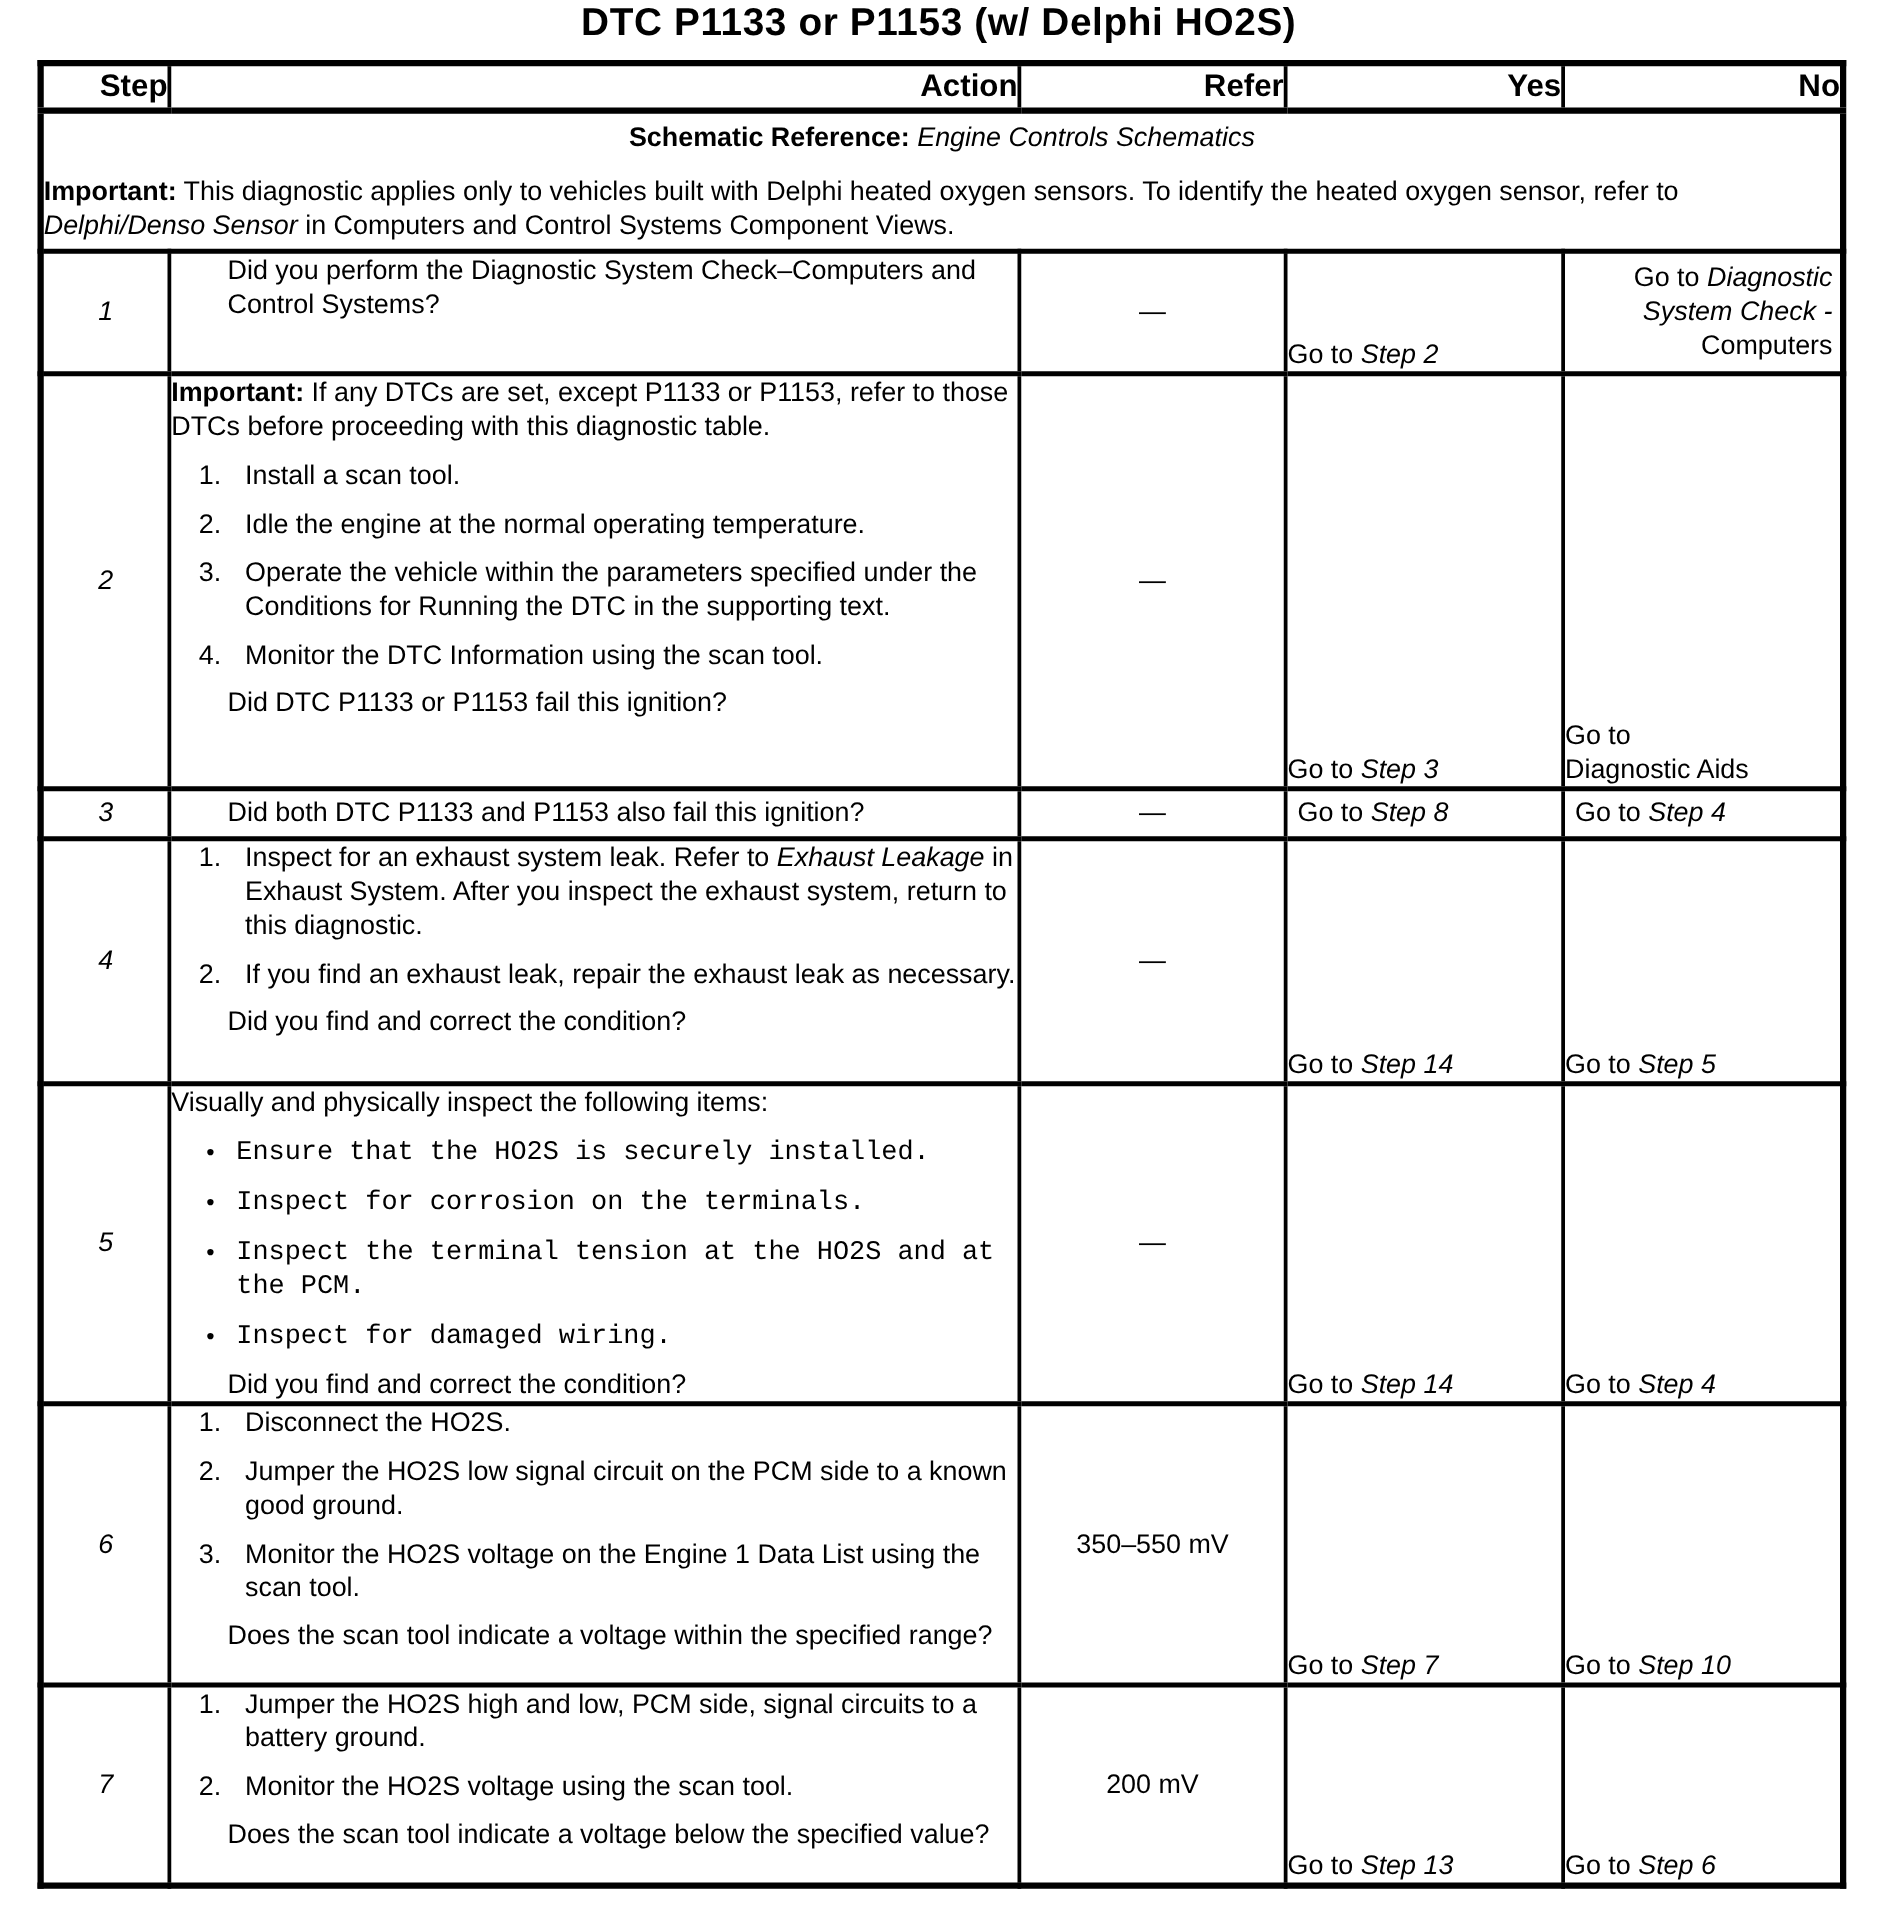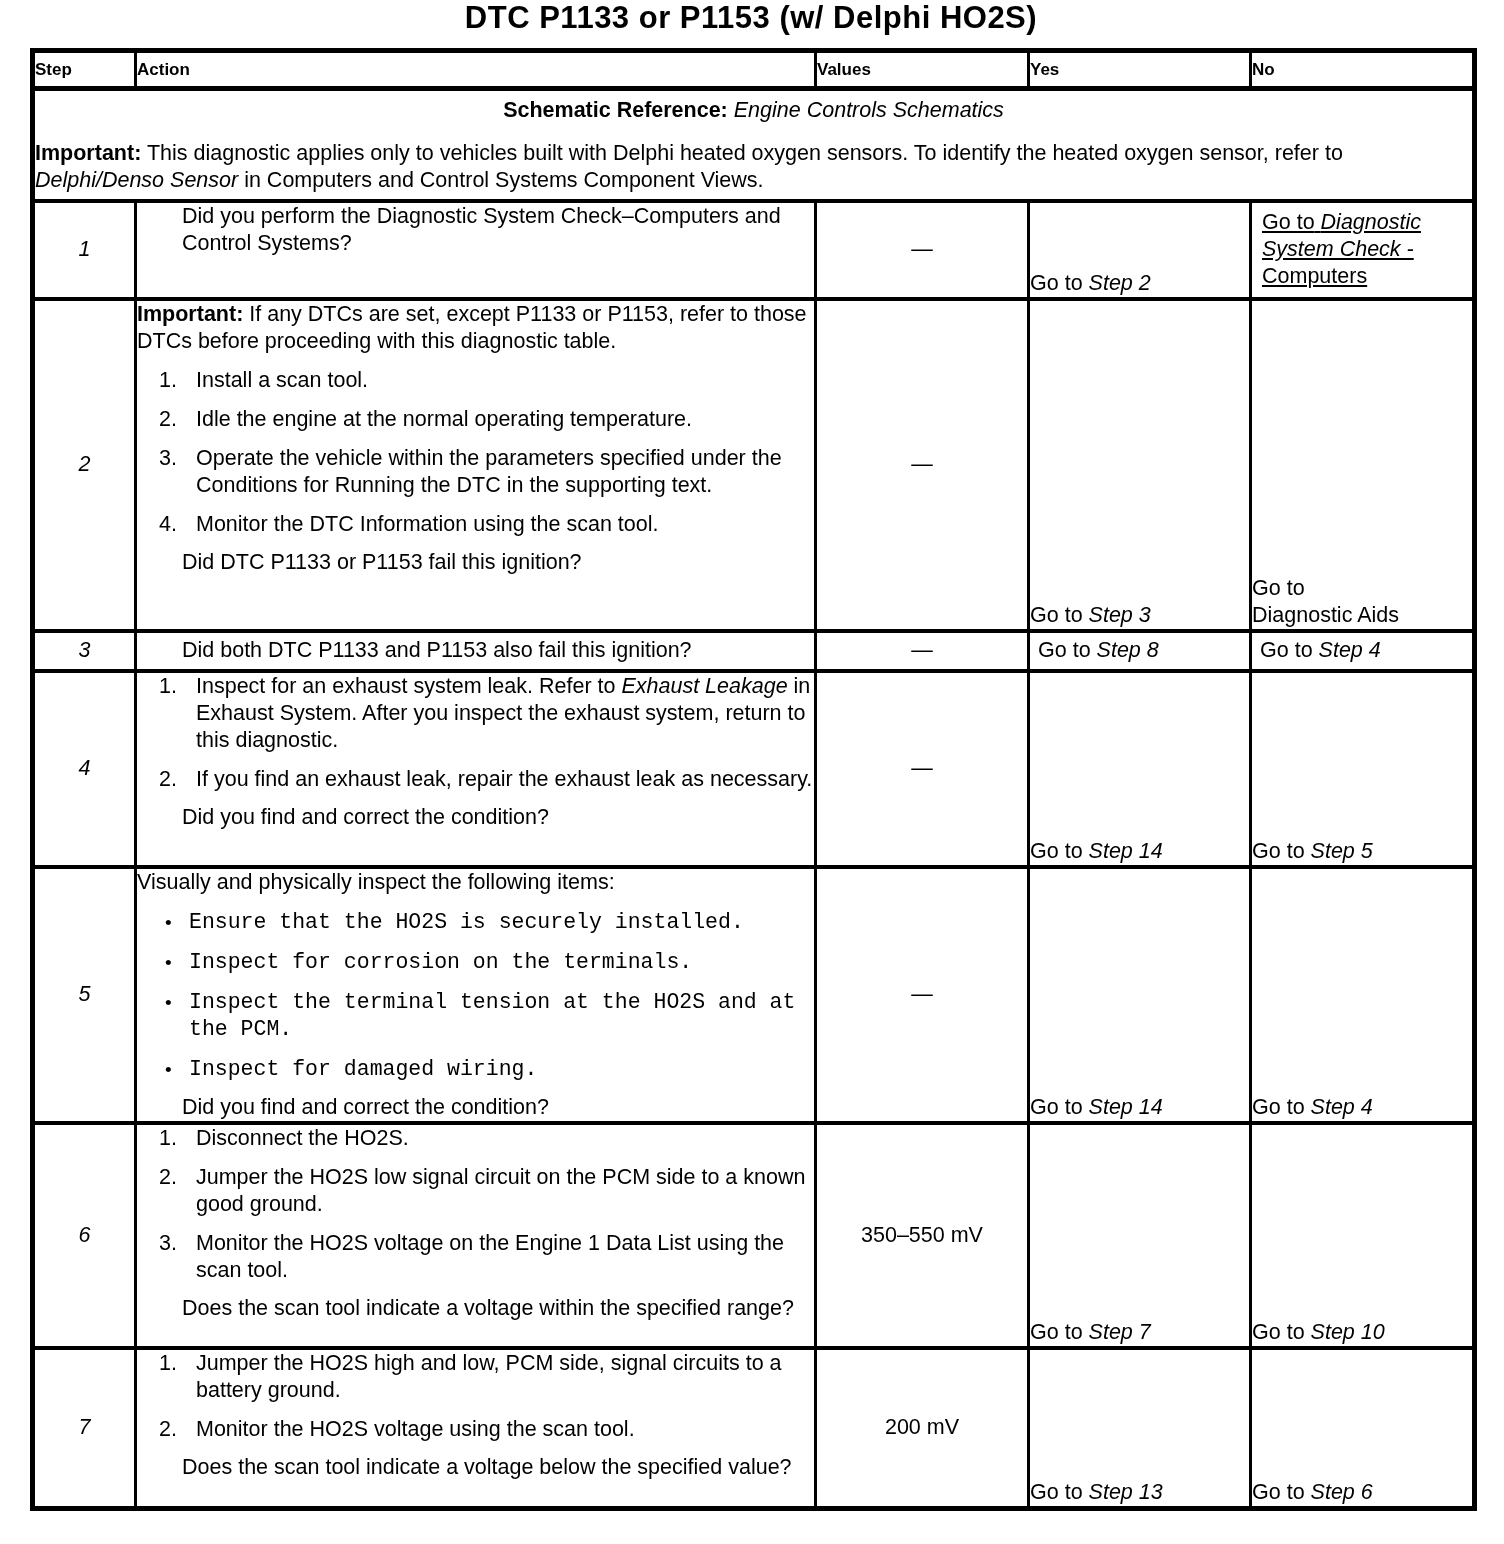--- a/index.html
+++ b/index.html
@@ -33,23 +33,23 @@
   table.dtc th, table.dtc td {
     border: 3px solid #000;
     border-top-width: 4px;
     border-bottom-width: 4px;
     padding: 0;
     font-size: 21.5px;
     line-height: 27px;
     overflow: hidden;
   }
   table.dtc th {
-    font-size: 17px;
+    font-size: 25px;
     font-weight: bold;
-    text-align: left;
+    text-align: right;
     vertical-align: middle;
     border-bottom-width: 5px;
   }
   td.preamble {
     vertical-align: top;
     padding: 8px 16px 12px 16px;
   }
   .preamble .sch-line { margin: 6px 0 0 0; text-align: center; }
   .preamble .imp-line { margin: 16px 0 0 0; }
   td.step-cell {
@@ -67,23 +67,22 @@
     vertical-align: middle;
     padding: 0 6px;
   }
   td.yn-cell {
     text-align: left;
     vertical-align: bottom;
     padding: 0 8px 10px 8px;
   }
   td.yn-cell.top-left {
     vertical-align: top;
-    text-align: left;
+    text-align: right;
     padding: 6px 6px 0 10px;
-    text-decoration: underline;
   }
   td.yn-cell.mid { vertical-align: middle; padding: 4px 8px; }
   td.action-cell.mid { vertical-align: middle; padding-top: 4px; padding-bottom: 4px; }
   .num-item {
     display: flex;
     margin: 12px 0 0 22px;
   }
   .num-item .num { flex: none; width: 37px; }
   .num-item .itext { flex: 1; }
   .bullet-item {
@@ -111,21 +110,21 @@
       <col style="width:680px">
       <col style="width:213px">
       <col style="width:222px">
       <col style="width:224px">
     </colgroup>
 
     <tbody>
         <tr style="height:38px">
       <th>Step</th>
       <th>Action</th>
-      <th>Values</th>
+      <th>Refer</th>
       <th>Yes</th>
       <th>No</th>
     </tr>
 
     <tr style="height:112px">
       <td class="preamble" colspan="5">
         <div class="sch-line"><b>Schematic Reference:</b> <i>Engine Controls Schematics</i></div>
         <div class="imp-line"><b>Important:</b> <span>This diagnostic applies only to vehicles built with Delphi heated oxygen sensors. To identify the heated oxygen sensor, refer to</span> <i>Delphi/Denso Sensor</i> <span>in Computers and Control Systems Component Views.</span></div>
       </td>
     </tr>

